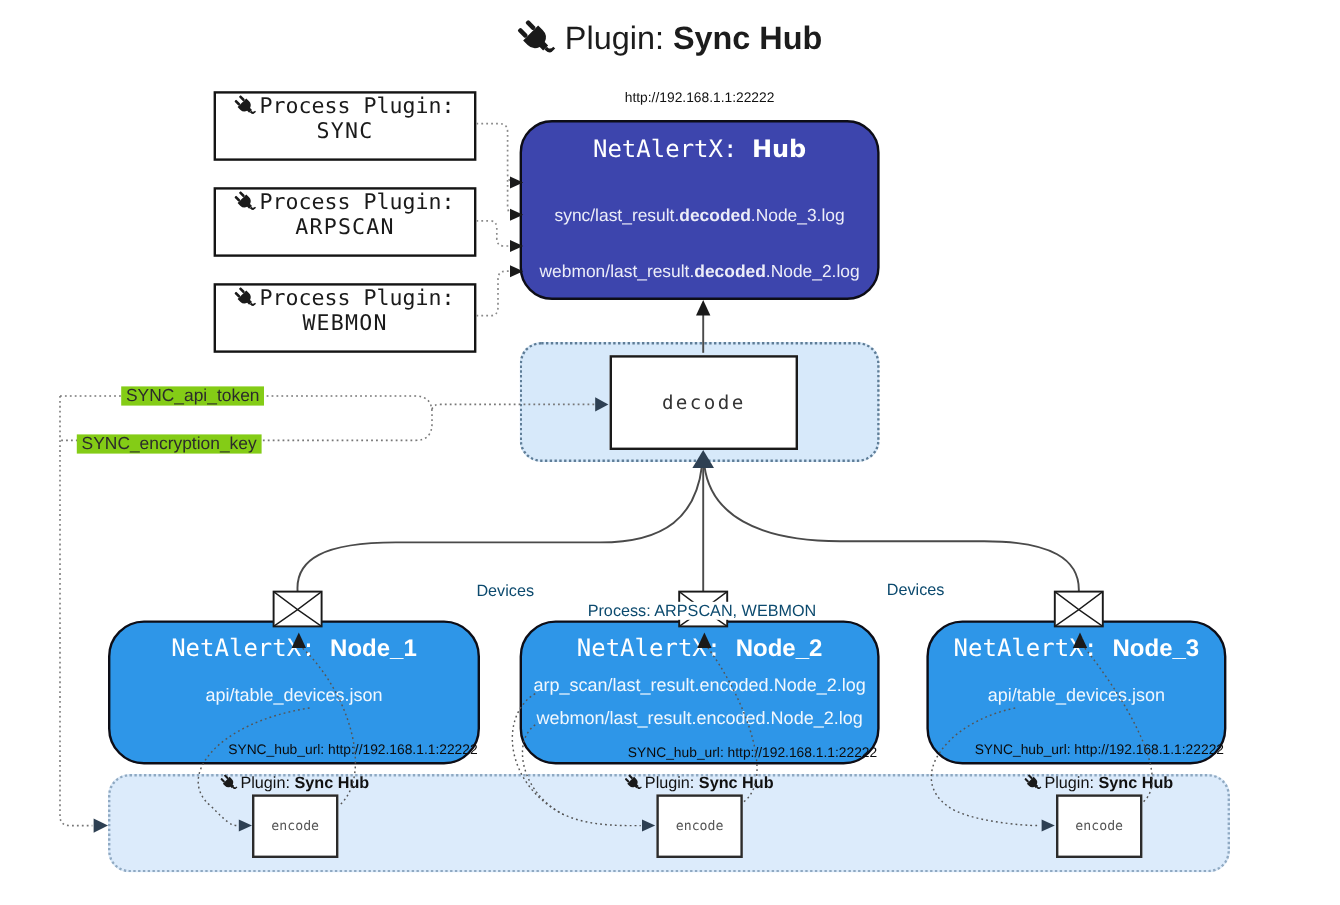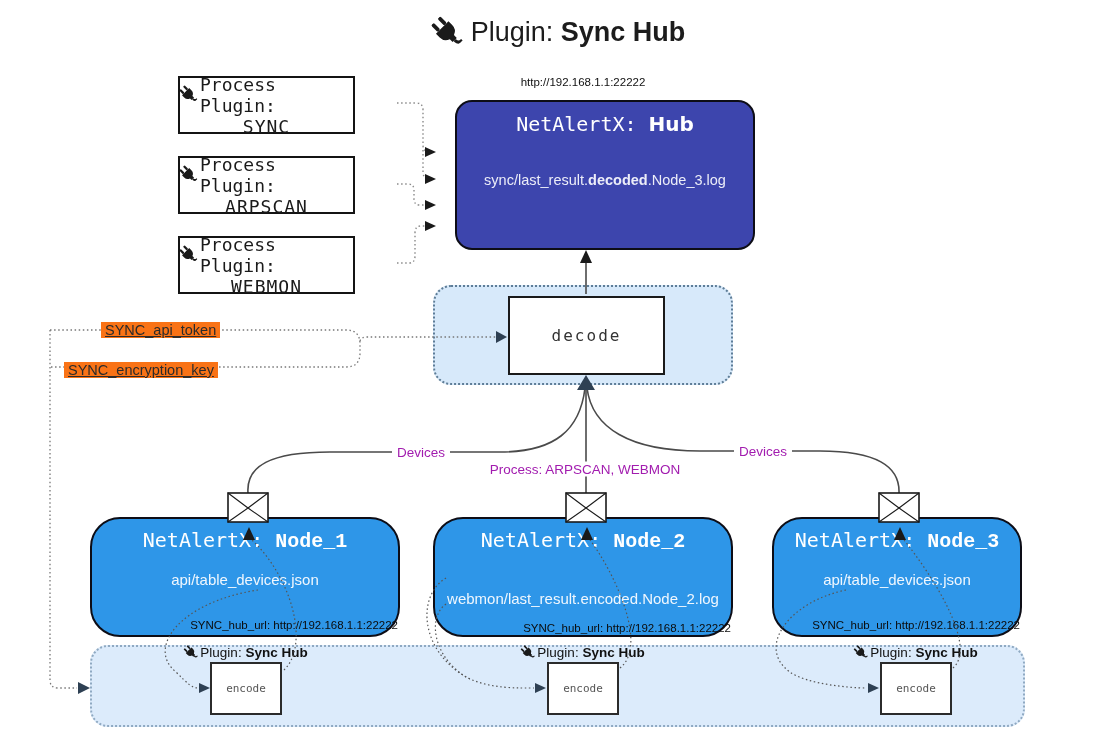--- a/index.html
+++ b/index.html
@@ -10,58 +10,58 @@
 
   
   #title{top:16px;left:50%;transform:translateX(-50%);display:flex;align-items:center;gap:9px;}
   #title .t-text{font-size:27px;color:#1c1c1c;}
   #title b{font-weight:700;}
 
   
   .plug{transform:rotate(-45deg);flex:0 0 auto;}
 
   
-  .pbox{left:178px;width:177px;height:58px;background:#fff;border:2px solid #141414;
-        box-sizing:border-box;display:flex;flex-direction:column;align-items:center;justify-content:center;}
+  .pbox{left:178px;width:219px;height:58px;background:#fff;border:2px solid #141414;
+        box-sizing:border-box;display:flex;flex-direction:column;align-items:center;}
   .pbox .l1{display:flex;align-items:center;gap:3px;font-size:18px;}
   .pbox .l2{font-size:18px;letter-spacing:1px;}
 
   
   #hub-url{left:433px;width:300px;top:76px;text-align:center;font-size:11.5px;color:#111;}
   #hub{left:433px;top:100px;width:300px;height:150px;background:#3d45ad;border:2.5px solid #0d0d16;
-       border-radius:17px;box-sizing:border-box;color:#fff;margin-left:22px;}
+       border-radius:27px;box-sizing:border-box;color:#fff;}
   #hub .hub-title{position:absolute;left:0;right:0;top:10px;text-align:center;font-size:20px;}
   #hub .hub-title b{font-weight:700;font-family:"DejaVu Sans",sans-serif;}
   .hub-line{position:absolute;left:0;right:0;text-align:center;font-size:14.5px;color:#ecedf8;white-space:nowrap;}
   .hub-line b{font-weight:700;}
 
   
   #decode-panel{left:433px;top:285px;width:300px;height:100px;background:#d7e9fa;
                 border:2px dotted #5e7d97;border-radius:18px;box-sizing:border-box;}
   #decode-box{left:508px;top:296px;width:157px;height:79px;background:#fff;border:2px solid #1a1a1a;
               box-sizing:border-box;display:flex;align-items:center;justify-content:center;
               font-size:16px;color:#333;letter-spacing:2px;}
 
   
-  .keylabel{background:#f97316;padding:0 4px;font-size:14.5px;color:#2b2b2b;z-index:6;white-space:nowrap;text-decoration:underline;}
+  .keylabel{background:#84cc16;padding:0 4px;font-size:14.5px;color:#2b2b2b;z-index:6;white-space:nowrap;}
   #api-token{left:101px;top:322px;}
   #enc-key{left:64px;top:362px;}
 
   
-  .elabel{transform:translate(-50%,-50%);background:#fff;padding:0 5px;font-size:13.5px;color:#a21caf;
-          z-index:6;white-space:nowrap;}
+  .elabel{transform:translate(-50%,-50%);background:#fff;padding:0 5px;font-size:13.5px;color:#0c4a6e;
+          z-index:6;white-space:nowrap;margin-top:40px;}
 
   
   .node{top:517px;height:120px;background:#2e96e8;border:2.5px solid #0d0d16;border-radius:30px;
         box-sizing:border-box;color:#fff;}
   #node1{left:90px;width:310px;}
   #node2{left:433px;width:300px;}
   #node3{left:772px;width:250px;}
   .node .n-title{position:absolute;left:0;right:0;top:9px;text-align:center;font-size:20px;white-space:nowrap;}
-  .node .n-title b{font-weight:700;font-family:Liberation Mono, monospace;}
+  .node .n-title b{font-weight:700;font-family:Liberation Sans, sans-serif;}
   .n-line{position:absolute;left:0;right:0;text-align:center;font-size:15px;color:#f0f7fe;white-space:nowrap;}
   .n-url{position:absolute;left:0;right:0;text-align:right;font-size:11.5px;color:#0b0b0b;white-space:nowrap;}
 
   
   #bottom-panel{left:90px;top:645px;width:935px;height:82px;background:#dcebfb;
                 border:2px dotted #8fa9c2;border-radius:18px;box-sizing:border-box;}
   .enc-label{transform:translateX(-50%);top:645px;display:flex;align-items:center;gap:3px;
              font-size:13.5px;color:#111;z-index:4;white-space:nowrap;}
   .enc-label b{font-weight:700;}
   .encode-box{top:662px;width:72px;height:53px;background:#fff;border:2px solid #2b2b2b;box-sizing:border-box;
@@ -126,39 +126,41 @@
         </svg>
       <span>Process Plugin:</span>
       </div>
     <div class="l2">WEBMON</div>
   </div>
 
   <div id="hub-url" class="abs">http://192.168.1.1:22222</div>
   <div id="hub" class="abs">
     <div class="hub-title"><span class="mono">NetAlertX: </span><b>Hub</b></div>
     <div class="hub-line" style="top:70px"><span>sync/last_result.</span><b>decoded</b><span>.Node_3.log</span></div>
+    <div class="hub-line" style="top:117px"><span>webmon/last_result.</span><b>decoded</b><span>.Node_2.log</span></div>
   </div>
 
   <div id="decode-panel" class="abs"></div>
   <div id="decode-box" class="abs mono">decode</div>
 
   <div id="api-token" class="abs keylabel">SYNC_api_token</div>
   <div id="enc-key" class="abs keylabel">SYNC_encryption_key</div>
 
   <div class="abs elabel" style="left:421px;top:452px">Devices</div>
   <div class="abs elabel" style="left:585px;top:469px">Process: ARPSCAN, WEBMON</div>
   <div class="abs elabel" style="left:763px;top:451px">Devices</div>
 
   <div id="node1" class="abs node">
     <div class="n-title"><span class="mono">NetAlertX: </span><b>Node_1</b></div>
     <div class="n-line" style="top:52px">api/table_devices.json</div>
     <div class="n-url" style="top:100px">SYNC_hub_url: http://192.168.1.1:22222</div>
   </div>
   <div id="node2" class="abs node">
     <div class="n-title"><span class="mono">NetAlertX: </span><b>Node_2</b></div>
+    <div class="n-line" style="top:44px">arp_scan/last_result.encoded.Node_2.log</div>
     <div class="n-line" style="top:71px">webmon/last_result.encoded.Node_2.log</div>
     <div class="n-url" style="top:103px">SYNC_hub_url: http://192.168.1.1:22222</div>
   </div>
   <div id="node3" class="abs node">
     <div class="n-title"><span class="mono">NetAlertX: </span><b>Node_3</b></div>
     <div class="n-line" style="top:52px">api/table_devices.json</div>
     <div class="n-url" style="top:100px">SYNC_hub_url: http://192.168.1.1:22222</div>
   </div>
 
   <div id="bottom-panel" class="abs"></div>

